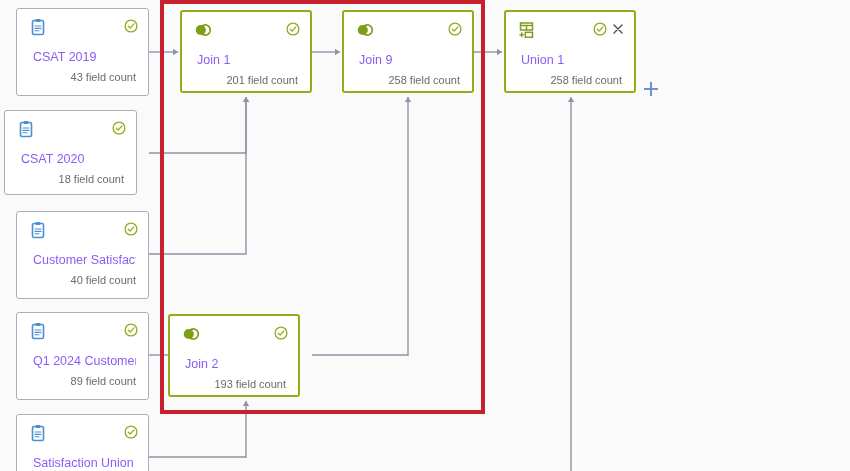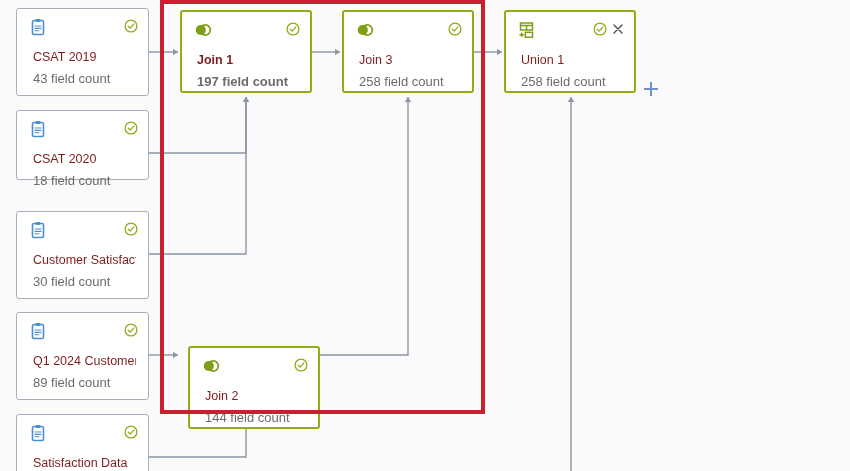--- a/index.html
+++ b/index.html
@@ -62,33 +62,34 @@
     align-items: center;
     gap: 5px;
     line-height: 0;
   }
   .node-title {
     position: absolute;
     left: 16px;
     right: 12px;
     top: 41px;
     font-size: 12.5px;
-    color: #7f1d1d;
+    color: #8b5cf6;
     white-space: nowrap;
     overflow: hidden;
   }
   .node.step .node-title { left: 15px; }
   .node-sub {
     position: absolute;
     left: 16px;
     right: 12px;
     top: 62px;
-    font-size: 13px;
+    font-size: 11px;
     color: #6b6b6b;
     white-space: nowrap;
+    text-align: right;
   }
   .node.step .node-sub { left: 15px; }
 
   
   #selection {
     position: absolute;
     box-sizing: border-box;
     border: 4px solid #c8202f;
     background: transparent;
     pointer-events: none;
@@ -139,21 +140,21 @@
           <span class="node-badges">
             <span><svg width="14" height="14" viewBox="0 0 14 14">
                 <circle cx="7" cy="7" r="5.9" fill="none" stroke="#8ead16" stroke-width="1.3"></circle>
                 <path d="M4.3 7.2 L6.2 9.1 L9.9 4.9" fill="none" stroke="#8ead16" stroke-width="1.3" stroke-linecap="round" stroke-linejoin="round"></path>
               </svg></span>
           </span>
         </div>
         <div class="node-title">CSAT 2019</div>
         <div class="node-sub">43 field count</div>
       </div>
-      <div class="node input" style="left: 16px; top: 110px; width: 133px; height: 70px;">
+      <div class="node input" style="left: 4px; top: 110px; width: 133px; height: 85px;">
         <div class="node-head">
           <span class="node-icon"><svg width="18" height="18" viewBox="0 0 18 18">
               <rect x="3.5" y="2.5" width="11" height="14" rx="1.5" fill="#ffffff" stroke="#4a8fd4" stroke-width="1.6"></rect>
               <rect x="6.5" y="1" width="5" height="3" rx="1" fill="#4a8fd4"></rect>
               <path d="M6 8 H12 M6 10.4 H12 M6 12.8 H10" stroke="#4a8fd4" stroke-width="1.1" stroke-linecap="round"></path>
             </svg></span>
           <span class="node-badges">
             <span><svg width="14" height="14" viewBox="0 0 14 14">
                 <circle cx="7" cy="7" r="5.9" fill="none" stroke="#8ead16" stroke-width="1.3"></circle>
                 <path d="M4.3 7.2 L6.2 9.1 L9.9 4.9" fill="none" stroke="#8ead16" stroke-width="1.3" stroke-linecap="round" stroke-linejoin="round"></path>
@@ -171,21 +172,21 @@
               <path d="M6 8 H12 M6 10.4 H12 M6 12.8 H10" stroke="#4a8fd4" stroke-width="1.1" stroke-linecap="round"></path>
             </svg></span>
           <span class="node-badges">
             <span><svg width="14" height="14" viewBox="0 0 14 14">
                 <circle cx="7" cy="7" r="5.9" fill="none" stroke="#8ead16" stroke-width="1.3"></circle>
                 <path d="M4.3 7.2 L6.2 9.1 L9.9 4.9" fill="none" stroke="#8ead16" stroke-width="1.3" stroke-linecap="round" stroke-linejoin="round"></path>
               </svg></span>
           </span>
         </div>
         <div class="node-title">Customer Satisfaction...</div>
-        <div class="node-sub">30 field count</div>
+        <div class="node-sub">40 field count</div>
       </div>
       <div class="node input" style="left: 16px; top: 312px; width: 133px; height: 88px;">
         <div class="node-head">
           <span class="node-icon"><svg width="18" height="18" viewBox="0 0 18 18">
               <rect x="3.5" y="2.5" width="11" height="14" rx="1.5" fill="#ffffff" stroke="#4a8fd4" stroke-width="1.6"></rect>
               <rect x="6.5" y="1" width="5" height="3" rx="1" fill="#4a8fd4"></rect>
               <path d="M6 8 H12 M6 10.4 H12 M6 12.8 H10" stroke="#4a8fd4" stroke-width="1.1" stroke-linecap="round"></path>
             </svg></span>
           <span class="node-badges">
             <span><svg width="14" height="14" viewBox="0 0 14 14">
@@ -204,52 +205,52 @@
               <rect x="6.5" y="1" width="5" height="3" rx="1" fill="#4a8fd4"></rect>
               <path d="M6 8 H12 M6 10.4 H12 M6 12.8 H10" stroke="#4a8fd4" stroke-width="1.1" stroke-linecap="round"></path>
             </svg></span>
           <span class="node-badges">
             <span><svg width="14" height="14" viewBox="0 0 14 14">
                 <circle cx="7" cy="7" r="5.9" fill="none" stroke="#8ead16" stroke-width="1.3"></circle>
                 <path d="M4.3 7.2 L6.2 9.1 L9.9 4.9" fill="none" stroke="#8ead16" stroke-width="1.3" stroke-linecap="round" stroke-linejoin="round"></path>
               </svg></span>
           </span>
         </div>
-        <div class="node-title">Satisfaction Data</div>
-      </div>
-      <div class="node step" style="left: 180px; top: 10px; width: 132px; height: 83px; font-weight: bold;">
+        <div class="node-title">Satisfaction Union</div>
+      </div>
+      <div class="node step" style="left: 180px; top: 10px; width: 132px; height: 83px;">
         <div class="node-head">
           <span class="node-icon"><svg width="18" height="18" viewBox="0 0 18 18">
               <circle cx="6.8" cy="9" r="5.1" fill="#7e9e17"></circle>
               <circle cx="11.2" cy="9" r="5.1" fill="none" stroke="#7e9e17" stroke-width="1.7"></circle>
             </svg></span>
           <span class="node-badges">
             <span><svg width="14" height="14" viewBox="0 0 14 14">
                 <circle cx="7" cy="7" r="5.9" fill="none" stroke="#8ead16" stroke-width="1.3"></circle>
                 <path d="M4.3 7.2 L6.2 9.1 L9.9 4.9" fill="none" stroke="#8ead16" stroke-width="1.3" stroke-linecap="round" stroke-linejoin="round"></path>
               </svg></span>
           </span>
         </div>
         <div class="node-title">Join 1</div>
-        <div class="node-sub">197 field count</div>
+        <div class="node-sub">201 field count</div>
       </div>
       <div class="node step" style="left: 342px; top: 10px; width: 132px; height: 83px;">
         <div class="node-head">
           <span class="node-icon"><svg width="18" height="18" viewBox="0 0 18 18">
               <circle cx="6.8" cy="9" r="5.1" fill="#7e9e17"></circle>
               <circle cx="11.2" cy="9" r="5.1" fill="none" stroke="#7e9e17" stroke-width="1.7"></circle>
             </svg></span>
           <span class="node-badges">
             <span><svg width="14" height="14" viewBox="0 0 14 14">
                 <circle cx="7" cy="7" r="5.9" fill="none" stroke="#8ead16" stroke-width="1.3"></circle>
                 <path d="M4.3 7.2 L6.2 9.1 L9.9 4.9" fill="none" stroke="#8ead16" stroke-width="1.3" stroke-linecap="round" stroke-linejoin="round"></path>
               </svg></span>
           </span>
         </div>
-        <div class="node-title">Join 3</div>
+        <div class="node-title">Join 9</div>
         <div class="node-sub">258 field count</div>
       </div>
       <div class="node step" style="left: 504px; top: 10px; width: 132px; height: 83px;">
         <div class="node-head">
           <span class="node-icon"><svg width="18" height="18" viewBox="0 0 18 18">
               <rect x="2.5" y="2" width="12" height="7" fill="none" stroke="#7e9e17" stroke-width="1.5"></rect>
               <path d="M2.5 4.6 H14.5 M8.5 4.6 V9" stroke="#7e9e17" stroke-width="1.5"></path>
               <path d="M2 13.8 H5.4 M3.7 12.1 V15.5" stroke="#7e9e17" stroke-width="1.5" stroke-linecap="round"></path>
               <rect x="7.3" y="11.3" width="7.2" height="5" fill="none" stroke="#7e9e17" stroke-width="1.5"></rect>
             </svg></span>
@@ -259,35 +260,35 @@
                 <path d="M4.3 7.2 L6.2 9.1 L9.9 4.9" fill="none" stroke="#8ead16" stroke-width="1.3" stroke-linecap="round" stroke-linejoin="round"></path>
               </svg></span>
             <span><svg width="12" height="12" viewBox="0 0 12 12">
                 <path d="M2 2 L10 10 M10 2 L2 10" stroke="#4a4a4a" stroke-width="1.3" stroke-linecap="round"></path>
               </svg></span>
           </span>
         </div>
         <div class="node-title">Union 1</div>
         <div class="node-sub">258 field count</div>
       </div>
-      <div class="node step" style="left: 188px; top: 314px; width: 132px; height: 83px; margin-top: 32px;">
+      <div class="node step" style="left: 168px; top: 314px; width: 132px; height: 83px;">
         <div class="node-head">
           <span class="node-icon"><svg width="18" height="18" viewBox="0 0 18 18">
               <circle cx="6.8" cy="9" r="5.1" fill="#7e9e17"></circle>
               <circle cx="11.2" cy="9" r="5.1" fill="none" stroke="#7e9e17" stroke-width="1.7"></circle>
             </svg></span>
           <span class="node-badges">
             <span><svg width="14" height="14" viewBox="0 0 14 14">
                 <circle cx="7" cy="7" r="5.9" fill="none" stroke="#8ead16" stroke-width="1.3"></circle>
                 <path d="M4.3 7.2 L6.2 9.1 L9.9 4.9" fill="none" stroke="#8ead16" stroke-width="1.3" stroke-linecap="round" stroke-linejoin="round"></path>
               </svg></span>
           </span>
         </div>
         <div class="node-title">Join 2</div>
-        <div class="node-sub">144 field count</div>
+        <div class="node-sub">193 field count</div>
       </div>
     </div>
 
   <div id="selection" style="left: 160px; top: 0px; width: 325px; height: 414px; border-color: rgb(200, 32, 47);"></div>
 
   <div id="add-button" style="left: 641px; top: 79px;">
     <svg width="20" height="20" viewBox="0 0 20 20">
       <path d="M10 3 L10 17 M3 10 L17 10" stroke="#6c92ce" stroke-width="2" fill="none"></path>
     </svg>
   </div>

